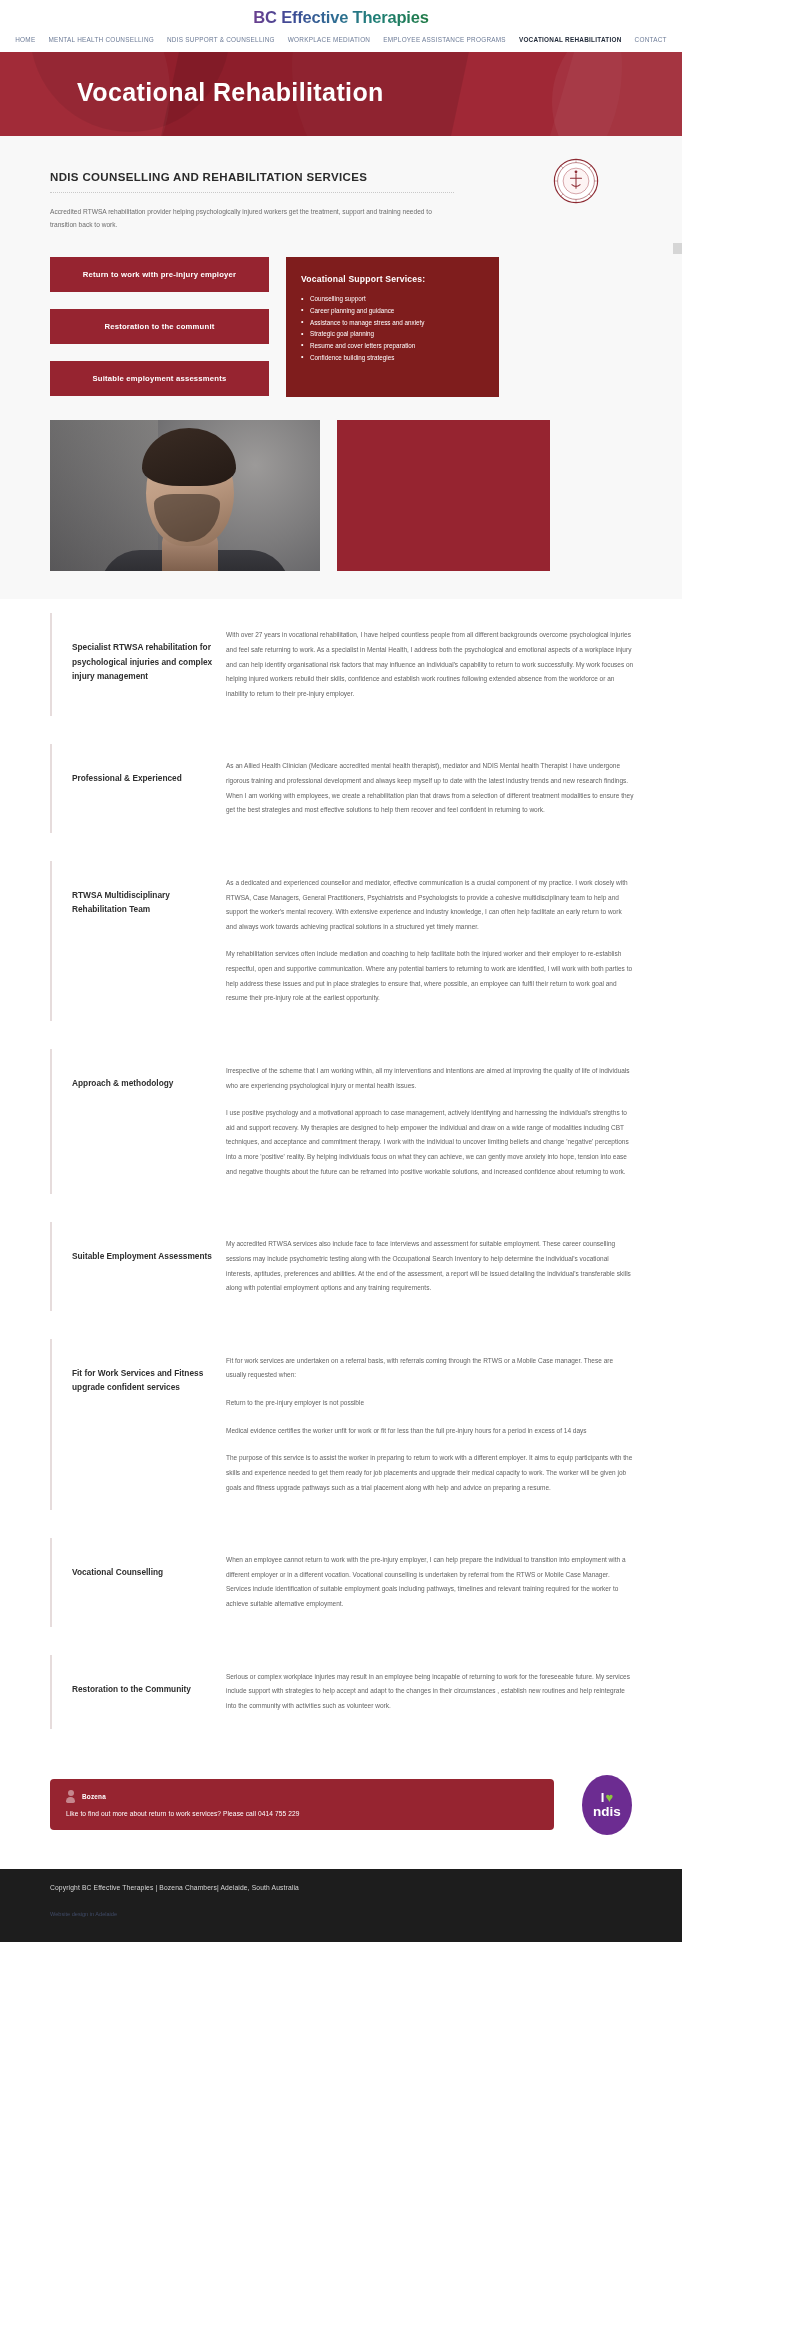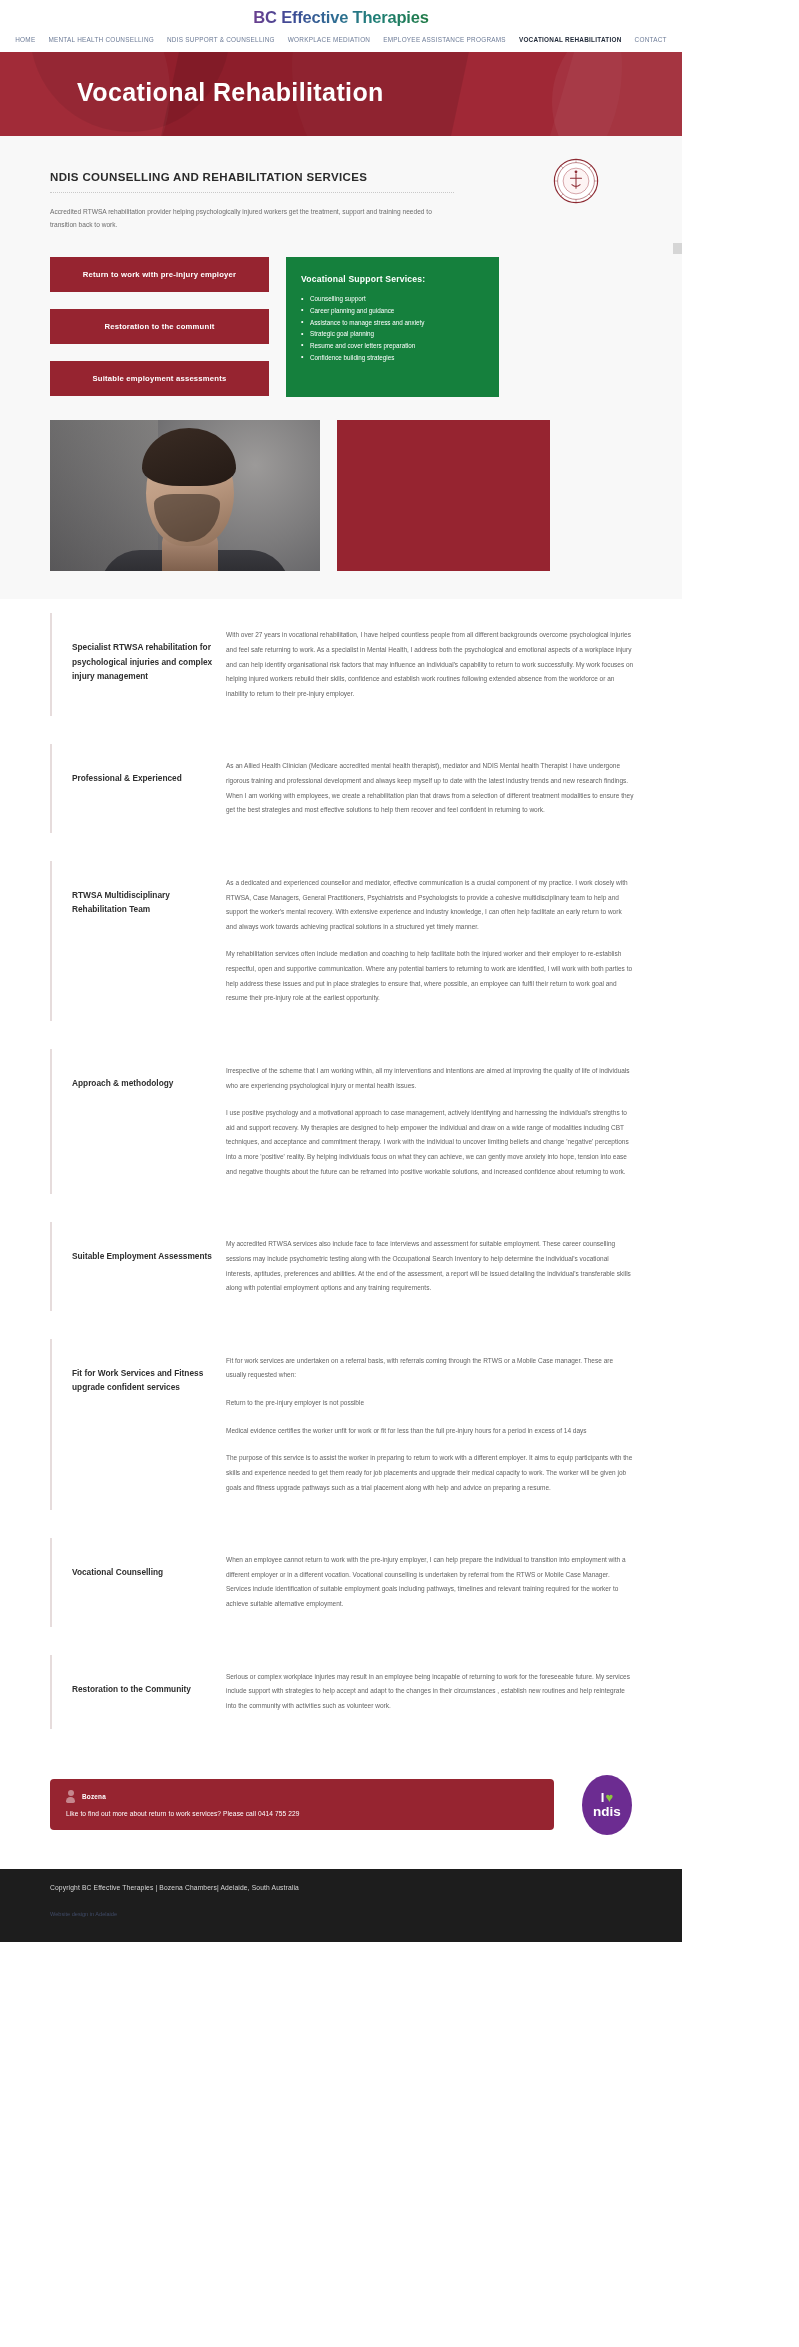--- a/index.html
+++ b/index.html
@@ -135,21 +135,21 @@
     font-weight: bold;
     text-align: center;
     padding: 13px 6px;
     letter-spacing: 0.2px;
     cursor: pointer;
     border: none;
     font-family: "Liberation Sans", sans-serif;
   }
   .vss {
     width: 213px;
-    background: #15803d;
+    background: #7f1d1d;
     color: #ffffff;
     padding: 17px 15px 16px 15px;
     min-height: 140px;
   }
   .vss h3 { font-size: 8.6px; font-weight: bold; margin-bottom: 9px; letter-spacing: 0.2px; }
   .vss ul { list-style: none; }
   .vss li {
     font-size: 6.3px;
     line-height: 1.85;
     position: relative;

